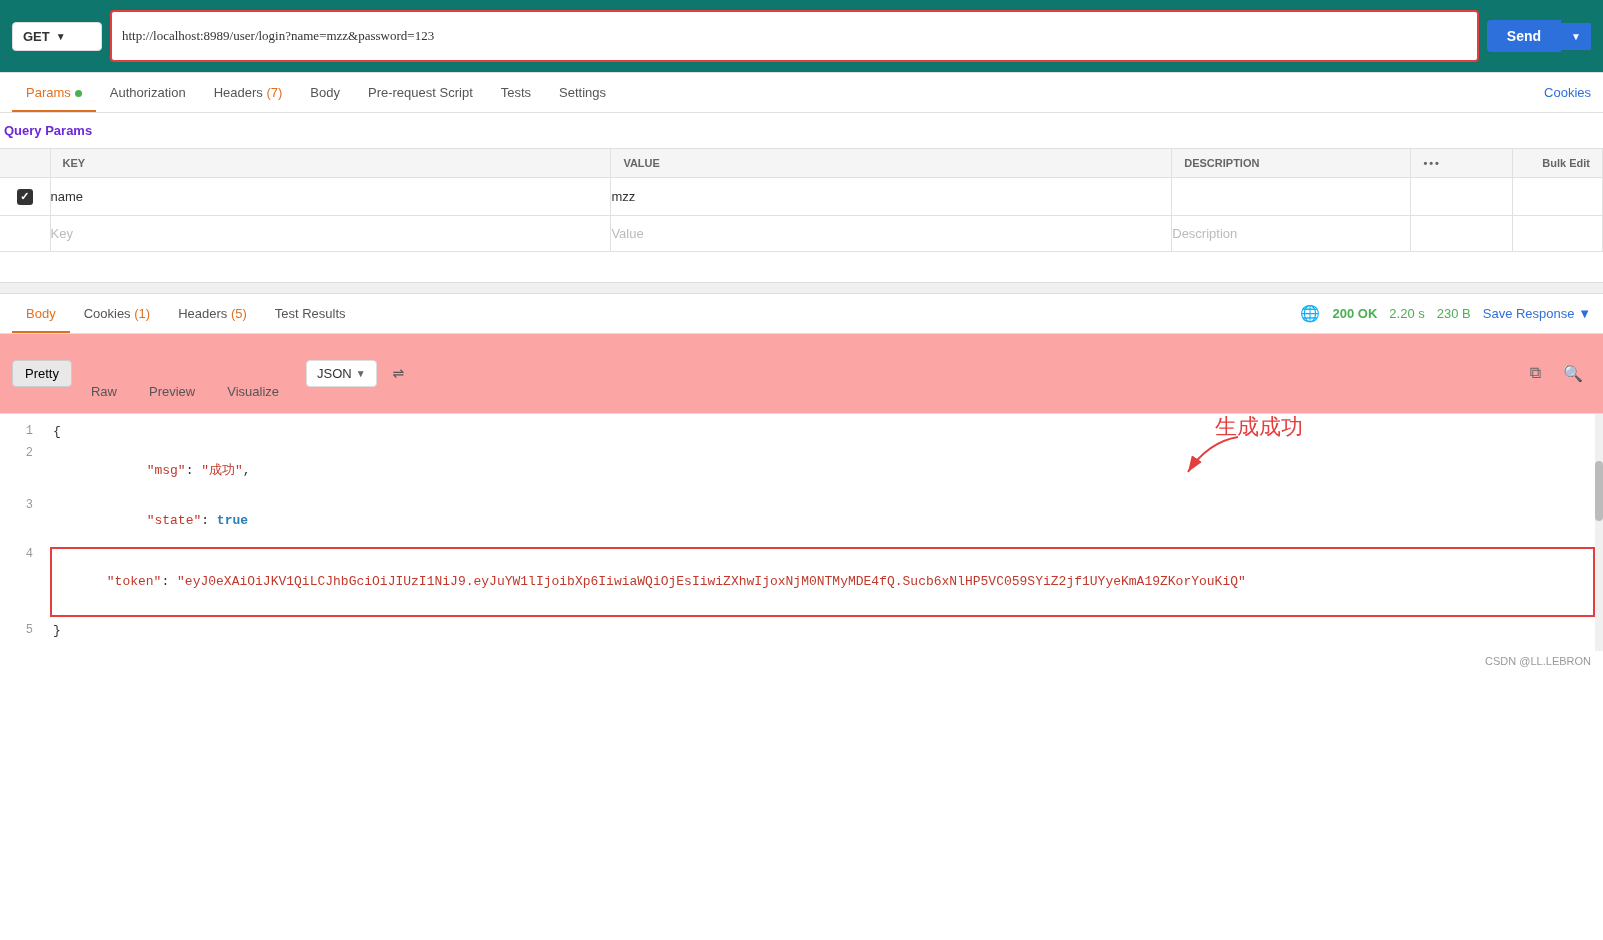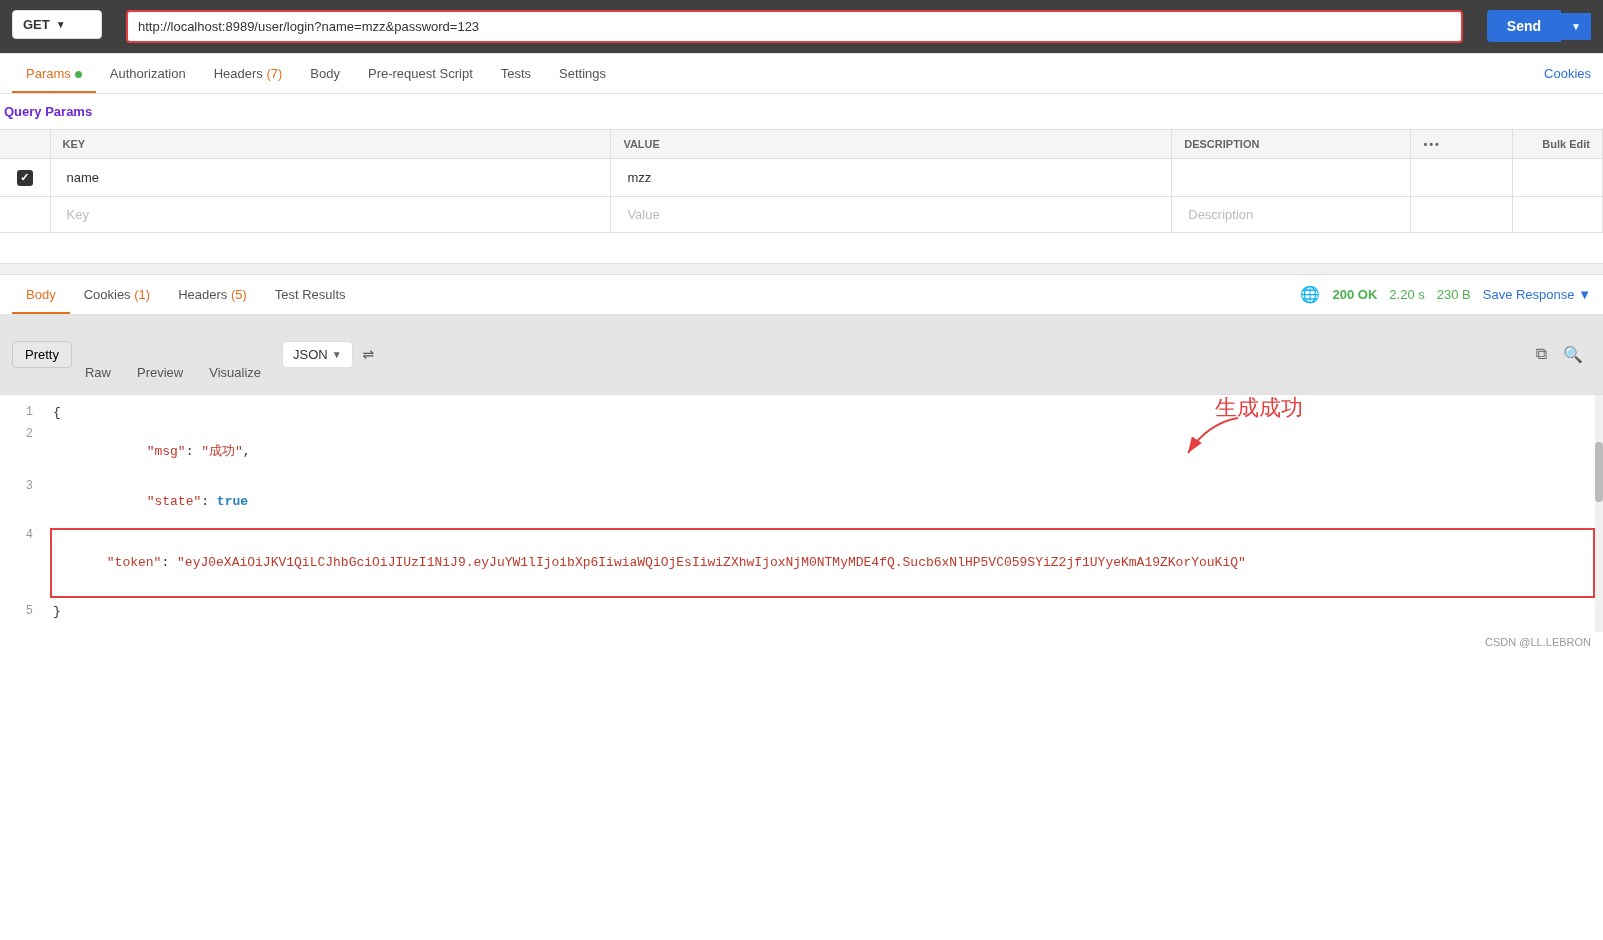--- a/index.html
+++ b/index.html
@@ -6,25 +6,25 @@
     body {
       font-family: -apple-system, BlinkMacSystemFont, 'Segoe UI', sans-serif;
       background: #fff;
       font-size: 13px;
       color: #333;
     }
 
     
     .url-bar {
       display: flex;
-      align-items: flex-start;
+      align-items: center;
       padding: 10px 12px;
-      background: #404040;
+      background: #0f766e;
       border-bottom: 1px solid #e0e0e0;
-      gap: 24px;
+      gap: 8px;
     }
     .method-select {
       display: flex;
       align-items: center;
       gap: 6px;
       background: #fff;
       border: 1px solid #ddd;
       border-radius: 4px;
       padding: 6px 10px;
       font-size: 13px;
@@ -37,24 +37,25 @@
     .url-input-wrapper {
       flex: 1;
       border: 2px solid #e53e3e;
       border-radius: 4px;
       background: #fff;
     }
     .url-input {
       width: 100%;
       border: none;
       outline: none;
-      padding: 7px 10px;
+      padding: 16px 10px;
       font-size: 13px;
       background: transparent;
       color: #333;
+      font-family: Liberation Serif, serif;
     }
     .send-btn {
       display: flex;
       align-items: center;
       gap: 0;
       border-radius: 4px;
       overflow: hidden;
       border: none;
       cursor: pointer;
     }
@@ -144,21 +145,21 @@
       background: #f5f5f5;
       padding: 8px 12px;
       text-align: left;
       font-size: 11px;
       font-weight: 600;
       color: #666;
       border-bottom: 1px solid #e0e0e0;
       border-right: 1px solid #e0e0e0;
     }
     .params-table td {
-      padding: 10px 16px;
+      padding: 10px 0;
       border-bottom: 1px solid #e0e0e0;
       border-right: 1px solid #e0e0e0;
       font-size: 13px;
       margin-left: 28px;
     }
     .params-table .col-check { width: 50px; text-align: center; }
     .params-table .col-key { width: 35%; }
     .params-table .col-value { width: 35%; }
     .params-table .col-desc { width: auto; }
     .params-table .col-bulk { width: 90px; text-align: right; }
@@ -226,22 +227,23 @@
     .status-ok { color: #4caf50; font-weight: 600; font-size: 13px; text-align: center; }
     .response-time { color: #4caf50; font-size: 13px; }
     .response-size { color: #4caf50; font-size: 13px; }
     .save-response { color: #2d6fdb; font-size: 13px; cursor: pointer; }
 
     
     .format-toolbar {
       display: flex;
       align-items: center;
       padding: 8px 12px;
+      gap: 6px;
       border-bottom: 1px solid #e0e0e0;
-      background: #e5e5e5;
+      background: #fca5a5;
     }
     .fmt-btn {
       padding: 5px 12px;
       border-radius: 4px;
       font-size: 13px;
       cursor: pointer;
       border: 1px solid transparent;
     }
     .fmt-btn.active {
       background: #e8e8e8;

